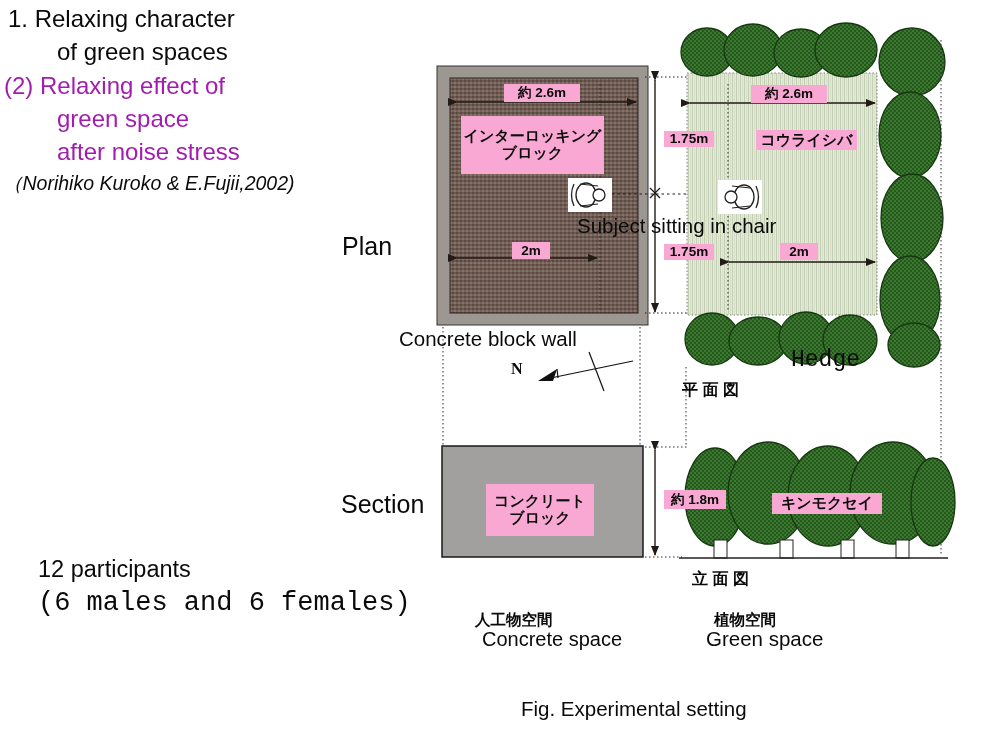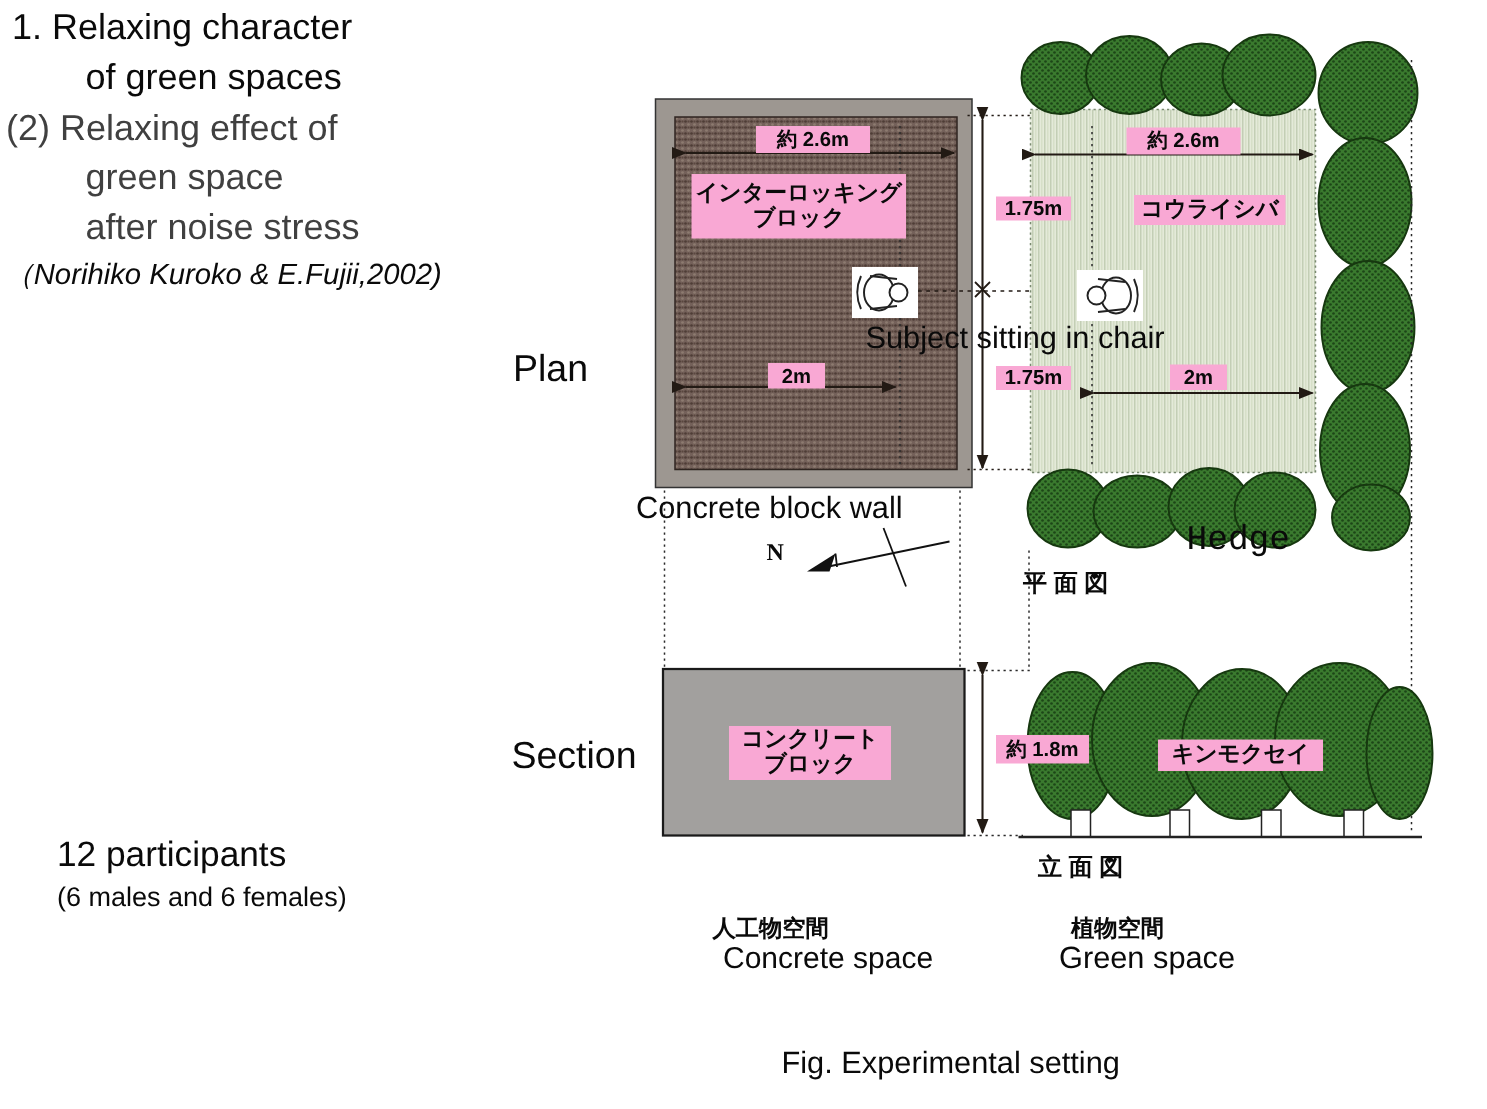--- a/index.html
+++ b/index.html
@@ -2,21 +2,21 @@
 <html><head>
 <meta charset="utf-8">
 <style>
   html,body{margin:0;padding:0;background:#fff;}
   .slide{position:relative;width:991px;height:739px;background:#fff;overflow:hidden;
          font-family:"Liberation Sans",sans-serif;}
   .lbl{position:absolute;color:#0a0a0a;white-space:nowrap;line-height:1.12;}
   .wbox{background:#f9a8d4;display:flex;align-items:center;justify-content:center;
         text-align:center;white-space:nowrap;}
   .b{font-weight:bold;}
-  .blue{color:#404040;}
+  .blue{color:#a21caf;}
   svg{position:absolute;left:0;top:0;}
 </style>
 </head>
 <body>
 
 <div class="slide">
 
   <svg width="991" height="739" viewBox="0 0 991 739">
     <defs>
       <pattern id="hedgeP" width="4" height="4" patternUnits="userSpaceOnUse">
@@ -138,41 +138,41 @@
 
   <div class="lbl" style="left:8px;top:6px;font-size:24px;">1.  Relaxing character</div>
   <div class="lbl" style="left:57px;top:39px;font-size:24px;">of green spaces</div>
   <div class="lbl blue" style="left:4px;top:73px;font-size:24px;">(2) Relaxing effect of</div>
   <div class="lbl blue" style="left:57px;top:106px;font-size:24px;">green space</div>
   <div class="lbl blue" style="left:57px;top:139px;font-size:24px;">after noise stress</div>
   <div class="lbl" style="left:3px;top:173px;font-size:19.5px;font-style:italic;">（Norihiko Kuroko &amp; E.Fujii,2002)</div>
   <div class="lbl" style="left:342px;top:232px;font-size:25px;">Plan</div>
   <div class="lbl" style="left:341px;top:490px;font-size:25px;">Section</div>
   <div class="lbl" style="left:38px;top:556px;font-size:23.5px;">12 participants</div>
-  <div class="lbl" style="left:38px;top:588px;font-size:18px;">(6 males and 6 females)</div>
+  <div class="lbl" style="left:38px;top:588px;font-size:27px;font-family:Liberation Mono, monospace;">(6 males and 6 females)</div>
 
   <div class="lbl wbox b" style="left:504px;top:84px;width:76px;height:18px;font-size:13.5px;">約 2.6m</div>
-  <div class="lbl wbox b" style="left:461px;top:116px;width:143px;height:43px;font-size:15px;flex-direction:column;">
+  <div class="lbl wbox b" style="left:461px;top:116px;width:143px;height:58px;font-size:15px;flex-direction:column;">
     <div>インターロッキング</div>
     <div>ブロック</div>
   </div>
   <div class="lbl wbox b" style="left:512px;top:242px;width:38px;height:17px;font-size:13.5px;">2m</div>
-  <div class="lbl" style="left:399px;top:328px;font-size:20.5px;margin-left:25px;">Concrete block wall</div>
+  <div class="lbl" style="left:399px;top:328px;font-size:20.5px;">Concrete block wall</div>
 
   <div class="lbl wbox b" style="left:751px;top:85px;width:76px;height:18px;font-size:13.5px;">約 2.6m</div>
   <div class="lbl wbox b" style="left:756px;top:130px;width:101px;height:20px;font-size:15px;">コウライシバ</div>
   <div class="lbl wbox b" style="left:664px;top:131px;width:50px;height:16px;font-size:13.5px;">1.75m</div>
   <div class="lbl wbox b" style="left:664px;top:244px;width:50px;height:16px;font-size:13.5px;">1.75m</div>
   <div class="lbl wbox b" style="left:780px;top:243px;width:38px;height:17px;font-size:13.5px;">2m</div>
   <div class="lbl" style="left:577px;top:215px;font-size:20.5px;">Subject sitting in chair</div>
   <div class="lbl" style="left:791px;top:348px;font-size:23px;font-family:Liberation Mono, monospace;">Hedge</div>
   <div class="lbl b" style="left:682px;top:381px;font-size:16px;">平 面 図</div>
   <div class="lbl b" style="left:511px;top:360px;font-size:16px;font-family:'Liberation Serif',serif;">N</div>
 
-  <div class="lbl wbox b" style="left:486px;top:484px;width:108px;height:36px;font-size:15px;flex-direction:column;">
+  <div class="lbl wbox b" style="left:486px;top:484px;width:108px;height:52px;font-size:15px;flex-direction:column;">
     <div>コンクリート</div>
     <div>ブロック</div>
   </div>
   <div class="lbl wbox b" style="left:664px;top:490px;width:62px;height:19px;font-size:13.5px;text-align:right;">約 1.8m</div>
   <div class="lbl wbox b" style="left:772px;top:493px;width:110px;height:21px;font-size:15px;">キンモクセイ</div>
   <div class="lbl b" style="left:692px;top:570px;font-size:16px;">立 面 図</div>
 
   <div class="lbl b" style="left:475px;top:611px;font-size:15.5px;">人工物空間</div>
   <div class="lbl" style="left:446px;top:628px;font-size:20px;margin-left:36px;">Concrete space</div>
   <div class="lbl b" style="left:714px;top:611px;font-size:15.5px;">植物空間</div>

